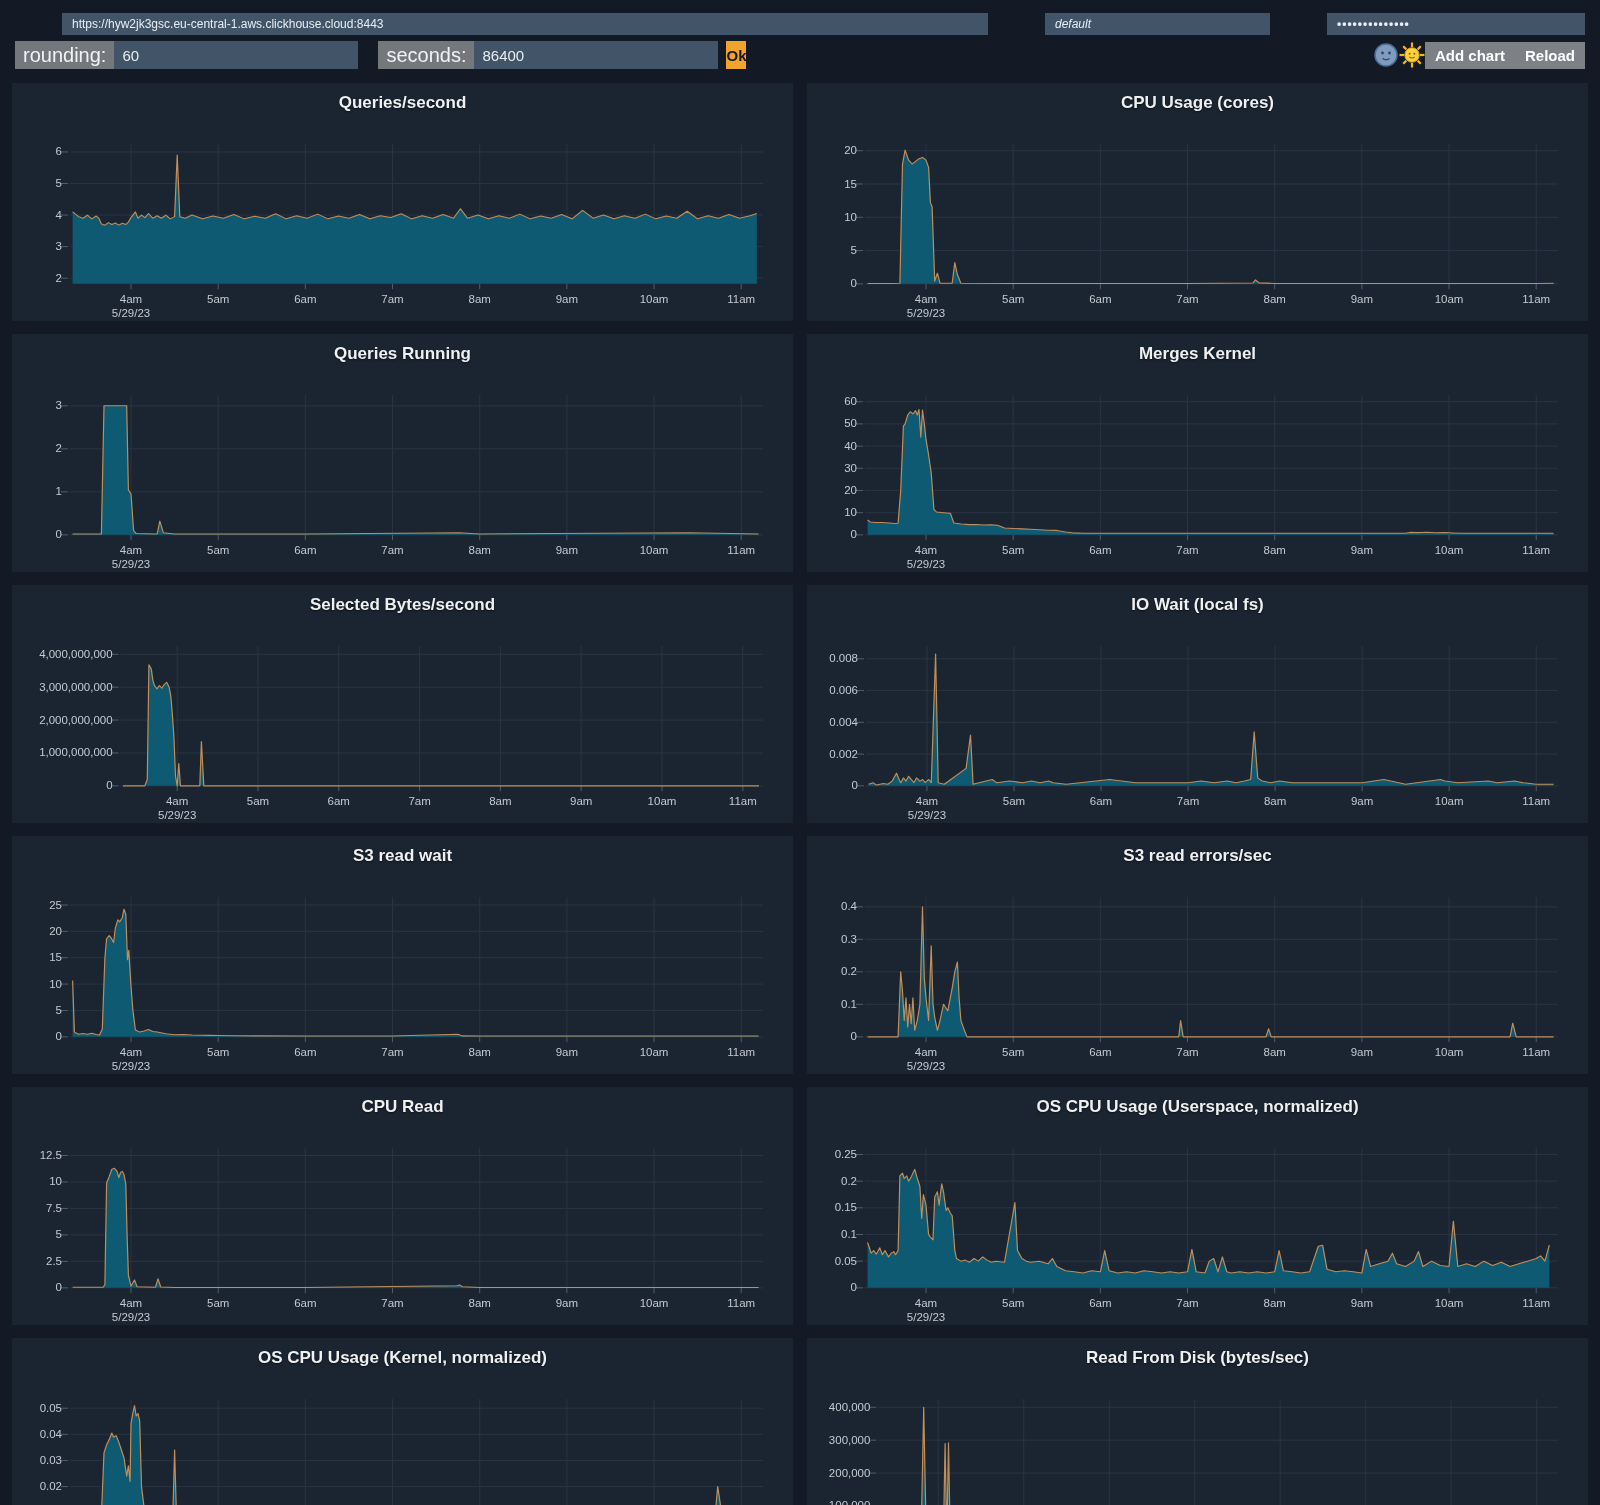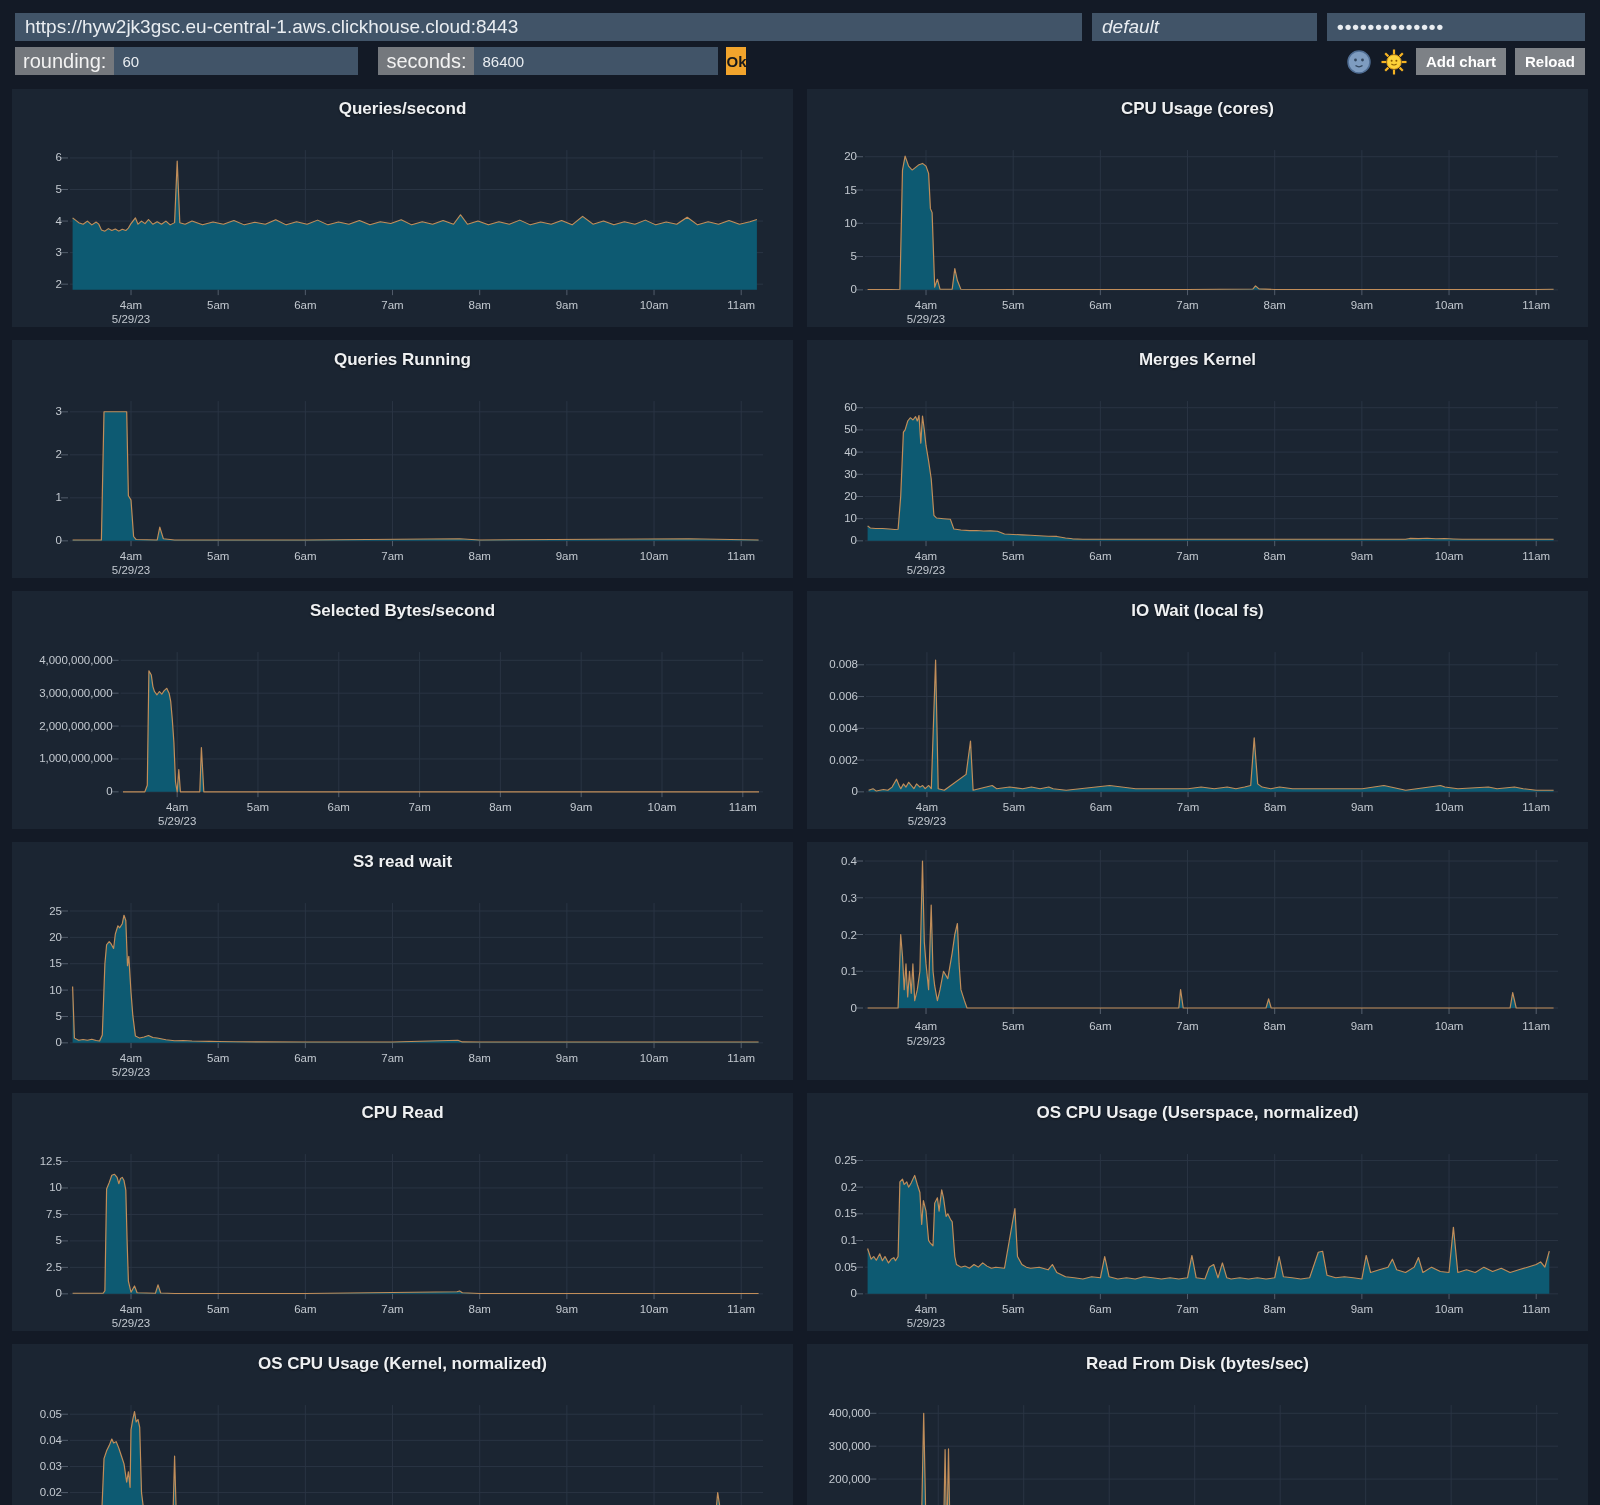--- a/index.html
+++ b/index.html
@@ -6,43 +6,43 @@
   body{
     width:1600px;height:1505px;overflow:hidden;
     background:var(--page-bg,#131a26);
     font-family:"Liberation Sans","DejaVu Sans",sans-serif;
     -webkit-font-smoothing:antialiased;
   }
   .topbar{padding:13px 15px 0 15px;}
   .row1{display:flex;gap:10px;}
   .row1 input{
     background:var(--input-bg,#415468);border:none;outline:none;
-    color:#e9edf1;font-size:19px;height:28px;padding:0 10px;
-    font-family:"Liberation Sans",sans-serif;box-sizing:border-box;
+    color:#e9edf1;font-size:12px;height:22px;padding:0 10px;
+    font-family:"Liberation Sans",sans-serif;box-sizing:border-box;margin-left:47px;
   }
   .url-input{flex:1;}
   .user-input{width:225px;font-style:italic;}
   .pass-input{width:258px;letter-spacing:1px;font-weight:bold;}
   .row2{display:flex;align-items:center;margin-top:6px;height:28px;}
   .field-group{display:flex;align-items:stretch;height:28px;}
   .field-label{
     background:var(--label-bg,#74787d);color:#f2f2f2;font-size:20px;
     display:flex;align-items:center;padding:0 8px;
   }
   .field-group input{
     background:var(--input-bg,#415468);border:none;outline:none;color:#e9edf1;
     font-size:15px;width:228px;padding:0 8px;font-family:"Liberation Sans",sans-serif;
   }
   .gap20{width:20px;}
   .ok-btn{
     margin-left:8px;background:var(--ok-bg,#f1a42c);color:#15181c;
     border:none;font-weight:bold;font-size:15px;height:28px;padding:0 0;
     cursor:pointer;font-family:"Liberation Sans",sans-serif;
   }
-  .right-controls{margin-left:auto;display:flex;align-items:flex-end;gap:9px;}
+  .right-controls{margin-left:auto;display:flex;align-items:flex-start;}
   .theme-icon{width:26px;height:26px;cursor:pointer;}
   .gray-btn{
     background:var(--btn-bg,#7d8186);color:#fff;border:none;font-weight:bold;
     font-size:15px;height:27px;padding:0 10px;cursor:pointer;
     font-family:"Liberation Sans",sans-serif;
   }
   .charts-grid{
     display:grid;grid-template-columns:1fr 1fr;gap:13px 14px;
     margin:14px 12px 12px 12px;
   }
@@ -436,20 +436,21 @@
         <line x1="642.0377358490566" y1="166" x2="642.0377358490566" y2="172" stroke="#55606e" stroke-width="1"></line>
         <text x="642.0377358490566" y="188" text-anchor="middle" fill="#c3c9d0" font-size="11.5">10am</text>
         <line x1="729.2075471698113" y1="8" x2="729.2075471698113" y2="166" stroke="#2a3544" stroke-width="1"></line>
         <line x1="729.2075471698113" y1="166" x2="729.2075471698113" y2="172" stroke="#55606e" stroke-width="1"></line>
         <text x="729.2075471698113" y="188" text-anchor="middle" fill="#c3c9d0" font-size="11.5">11am</text>
         <path d="M60.6,166 L60.6,102.20 L62.4,160.63 L66.7,163.02 L71.1,162.12 L75.4,163.02 L79.8,161.83 L84.2,163.32 L87.6,163.91 L90.3,157.06 L92.9,76.57 L94.6,55.10 L97.2,51.52 L99.0,53.91 L101.6,59.28 L103.3,43.18 L105.9,33.64 L107.7,36.02 L110.3,31.25 L112.0,21.71 L113.8,27.68 L115.5,78.95 L116.8,68.22 L119.0,108.76 L120.8,135.00 L123.4,158.25 L127.7,160.63 L132.1,159.44 L136.5,157.65 L140.8,160.04 L145.2,160.63 L153.9,162.42 L162.6,163.62 L171.3,163.32 L180.0,163.91 L188.8,164.21 L197.5,164.33 L206.2,164.51 L223.6,164.81 L249.8,164.93 L293.4,165.11 L380.5,165.11 L445.9,163.02 L450.3,164.93 L467.7,165.11 L554.9,165.11 L642.0,165.11 L746.6,165.11 L746.6,166 Z" fill="#0d5a72" stroke="none"></path>
         <path d="M60.6,102.20 L62.4,160.63 L66.7,163.02 L71.1,162.12 L75.4,163.02 L79.8,161.83 L84.2,163.32 L87.6,163.91 L90.3,157.06 L92.9,76.57 L94.6,55.10 L97.2,51.52 L99.0,53.91 L101.6,59.28 L103.3,43.18 L105.9,33.64 L107.7,36.02 L110.3,31.25 L112.0,21.71 L113.8,27.68 L115.5,78.95 L116.8,68.22 L119.0,108.76 L120.8,135.00 L123.4,158.25 L127.7,160.63 L132.1,159.44 L136.5,157.65 L140.8,160.04 L145.2,160.63 L153.9,162.42 L162.6,163.62 L171.3,163.32 L180.0,163.91 L188.8,164.21 L197.5,164.33 L206.2,164.51 L223.6,164.81 L249.8,164.93 L293.4,165.11 L380.5,165.11 L445.9,163.02 L450.3,164.93 L467.7,165.11 L554.9,165.11 L642.0,165.11 L746.6,165.11" fill="none" stroke="#c18d59" stroke-width="1.2" stroke-linejoin="round"></path>
       </svg>
     </div>
     <div class="chart-panel">
+      <div class="chart-title">S3 read errors/sec</div>
       <svg viewBox="0 0 781 208" preserveAspectRatio="none" class="chart-svg">
         <line x1="58" y1="166" x2="751" y2="166" stroke="#2a3544" stroke-width="1"></line>
         <line x1="49" y1="166" x2="56" y2="166" stroke="#55606e" stroke-width="1"></line>
         <text x="50" y="170" text-anchor="end" fill="#c3c9d0" font-size="11.5">0</text>
         <line x1="58" y1="129.25581395348837" x2="751" y2="129.25581395348837" stroke="#2a3544" stroke-width="1"></line>
         <line x1="49" y1="129.25581395348837" x2="56" y2="129.25581395348837" stroke="#55606e" stroke-width="1"></line>
         <text x="50" y="133.25581395348837" text-anchor="end" fill="#c3c9d0" font-size="11.5">0.1</text>
         <line x1="58" y1="92.51162790697674" x2="751" y2="92.51162790697674" stroke="#2a3544" stroke-width="1"></line>
         <line x1="49" y1="92.51162790697674" x2="56" y2="92.51162790697674" stroke="#55606e" stroke-width="1"></line>
         <text x="50" y="96.51162790697674" text-anchor="end" fill="#c3c9d0" font-size="11.5">0.2</text>

